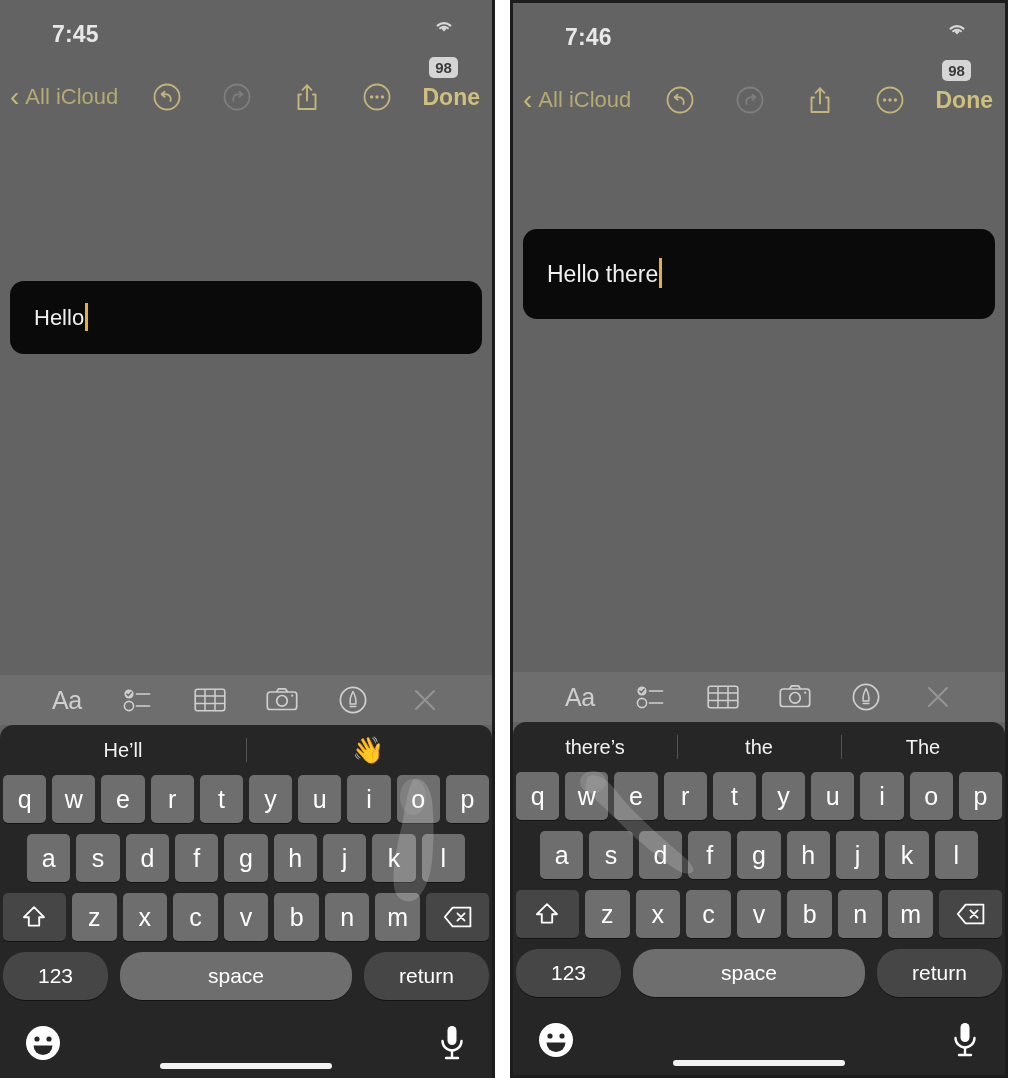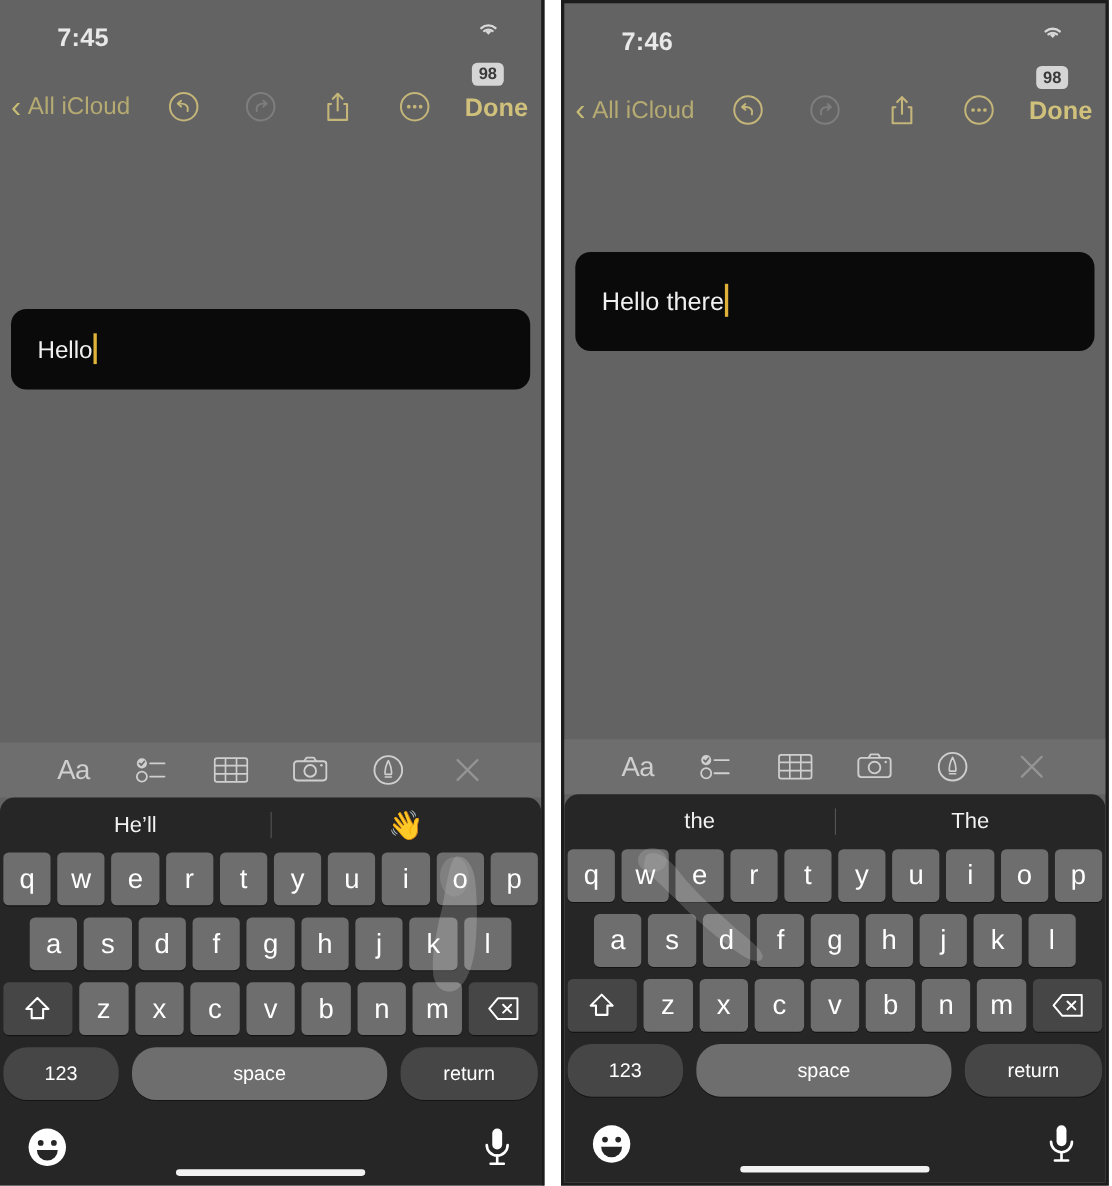--- a/index.html
+++ b/index.html
@@ -172,21 +172,21 @@
     justify-content: center;
     height: 48px;
     font-size: 25px;
     box-shadow: 0 1px 0 rgba(0,0,0,.45);
   }
   .krow.r1 .key { flex: 1 1 0; }
   .krow.r2 { padding: 0 24px; }
   .krow.r2 .key { flex: 1 1 0; }
   .krow.r3 .key.letter { flex: 1 1 0; }
   .key.mod { background: #464646; flex: 0 0 63px; }
-  .krow.r4 .key { height: 48px; font-size: 18px; border-radius: 22px; }
+  .krow.r4 .key { height: 48px; font-size: 21px; border-radius: 22px; }
   .key.num { background: #464646; flex: 0 0 105px; }
   .key.space { background: #6e6e6e; flex: 1 1 auto; margin: 0 6px; }
   .key.return { background: #464646; flex: 0 0 125px; }
 
   .bottom-row {
     height: 62px;
     display: flex;
     align-items: flex-start;
     justify-content: space-between;
     padding: 8px 24px 0 24px;
@@ -512,20 +512,21 @@
       </div>
       <div class="fmt-item fmt-x">
         <svg width="26" height="26" viewBox="0 0 26 26">
             <path d="M4 4 L22 22 M22 4 L4 22" stroke="#949494" stroke-width="2.1" stroke-linecap="round"></path>
           </svg>
       </div>
     </div>
 
     <div class="keyboard">
       <div class="suggest-row">
+        <div class="suggest">there’s</div>
         <div class="suggest">the</div>
         <div class="suggest">The</div>
       </div>
       <div class="key-rows" style="position:relative;">
         <div class="krow r1">
           <div class="key">q</div>
           <div class="key">w</div>
           <div class="key">e</div>
           <div class="key">r</div>
           <div class="key">t</div>

